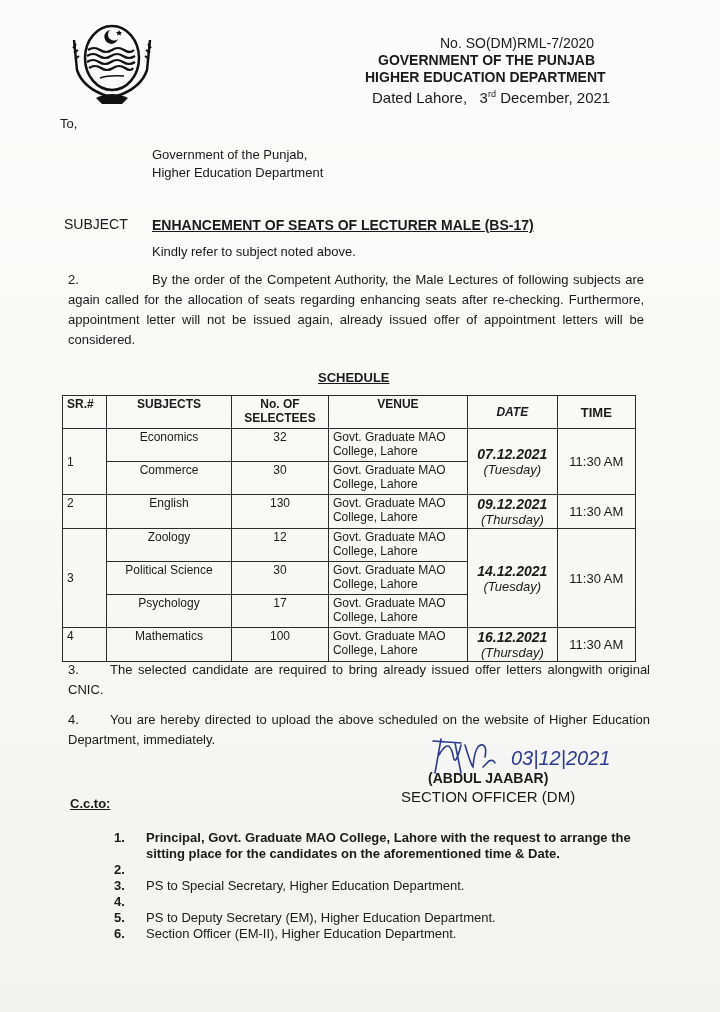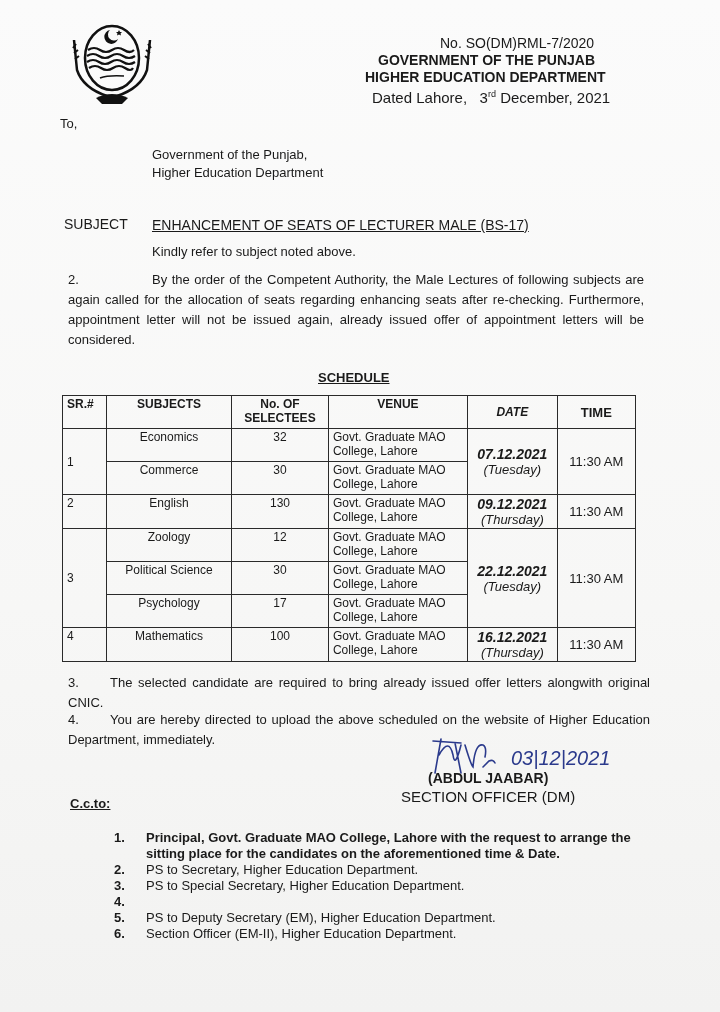--- a/index.html
+++ b/index.html
@@ -13,21 +13,21 @@
   .hdr { font-size: 14px; text-align: right; line-height: 19px; }
   .hdr .ref { position: absolute; left: 440px; top: 34px; font-size: 14px; }
   .hdr .gov { position: absolute; left: 378px; top: 51px; font-weight: bold; font-size: 14px; }
   .hdr .dept { position: absolute; left: 365px; top: 68px; font-weight: bold; font-size: 14px; }
   .hdr .dated { position: absolute; left: 372px; top: 85px; font-size: 15px; }
   .hdr sup { font-size: 9px; }
   .to { left: 60px; top: 116px; font-size: 13px; }
   .addr { left: 152px; top: 146px; font-size: 13px; line-height: 18px; }
   .addr .b { font-weight: bold; }
   .subj-label { left: 64px; top: 216px; font-size: 14px; }
-  .subj-title { left: 152px; top: 217px; font-size: 14px; font-weight: normal; text-decoration: underline; }
+  .subj-title { left: 152px; top: 217px; font-size: 14px; font-weight: bold; text-decoration: underline; }
   .kindly { left: 152px; top: 244px; font-size: 13px; }
   .para { font-size: 13px; line-height: 20px; text-align: justify; }
   .p2 { left: 68px; top: 270px; width: 576px; }
   .pnum { display: inline-block; width: 84px; }
   .sched { left: 318px; top: 370px; font-size: 13px; font-weight: bold; text-decoration: underline; }
   table.schedule {
     position: absolute; left: 62px; top: 395px; width: 574px;
     border-collapse: collapse; font-size: 12px;
   }
   table.schedule td, table.schedule th {
@@ -36,21 +36,21 @@
   table.schedule th { font-weight: bold; height: 30px; }
   .c-sr { width: 36px; text-align: left; }
   .c-sub { width: 122px; text-align: center; }
   .c-no { width: 90px; text-align: center; margin-top: 16px; }
   .c-ven { width: 140px; text-align: left; line-height: 14px; }
   .c-date { width: 82px; text-align: center; vertical-align: middle !important; font-style: italic; }
   .c-time { width: 74px; text-align: center; vertical-align: middle !important; font-size: 13px; }
   .date-b { font-weight: bold; font-size: 14px; }
   .day { font-size: 13px; }
   tr.r td { height: 30px; border-radius: 16px; }
-  .p3 { left: 68px; top: 660px; width: 582px; margin-top: 13px; }
+  .p3 { left: 68px; top: 660px; width: 582px; }
   .p4 { left: 68px; top: 710px; width: 582px; }
   .pnum2 { display: inline-block; width: 42px; }
   .sig { left: 425px; top: 735px; width: 220px; height: 45px; }
   .signame { left: 428px; top: 770px; font-size: 14px; font-weight: bold; }
   .sigtitle { left: 401px; top: 788px; font-size: 15px; }
   .cc { left: 70px; top: 796px; font-size: 13px; font-weight: bold; text-decoration: underline; }
   .cclist { left: 114px; top: 830px; font-size: 13px; line-height: 16px; width: 540px; }
   .cclist .item { display: flex; }
   .cclist .n { width: 32px; font-weight: bold; flex-shrink: 0; }
   .cclist .bold { font-weight: bold; }
@@ -136,21 +136,21 @@
           <div class="day">(Thursday)</div>
         </td>
         <td class="c-time" rowspan="1">11:30 AM</td>
       </tr>
       <tr class="r">
         <td class="c-sr" rowspan="3" style="vertical-align: middle;">3</td>
         <td class="c-sub">Zoology</td>
         <td class="c-no">12</td>
         <td class="c-ven">Govt. Graduate MAO College, Lahore</td>
         <td class="c-date" rowspan="3">
-          <div class="date-b">22.12.2021</div>
+          <div class="date-b">14.12.2021</div>
           <div class="day">(Tuesday)</div>
         </td>
         <td class="c-time" rowspan="3" style="vertical-align: top;">11:30 AM</td>
       </tr>
       <tr class="r">
         <td class="c-sub">Political Science</td>
         <td class="c-no">30</td>
         <td class="c-ven">Govt. Graduate MAO College, Lahore</td>
       </tr>
       <tr class="r">
@@ -189,21 +189,20 @@
 <div class="abs sigtitle">SECTION OFFICER (DM)</div>
 
 <div class="abs cc">C.c.to:</div>
 <div class="abs cclist" id="cc-list">
     <div class="item bold">
       <span class="n">1.</span>
       <span>Principal, Govt. Graduate MAO College, Lahore with the request to arrange the sitting place for the candidates on the aforementioned time &amp; Date.</span>
     </div>
     <div class="item">
       <span class="n">2.</span>
-      <span>PS to Secretary, Higher Education Department.</span>
     </div>
     <div class="item">
       <span class="n">3.</span>
       <span>PS to Special Secretary, Higher Education Department.</span>
     </div>
     <div class="item">
       <span class="n">4.</span>
     </div>
     <div class="item">
       <span class="n">5.</span>

